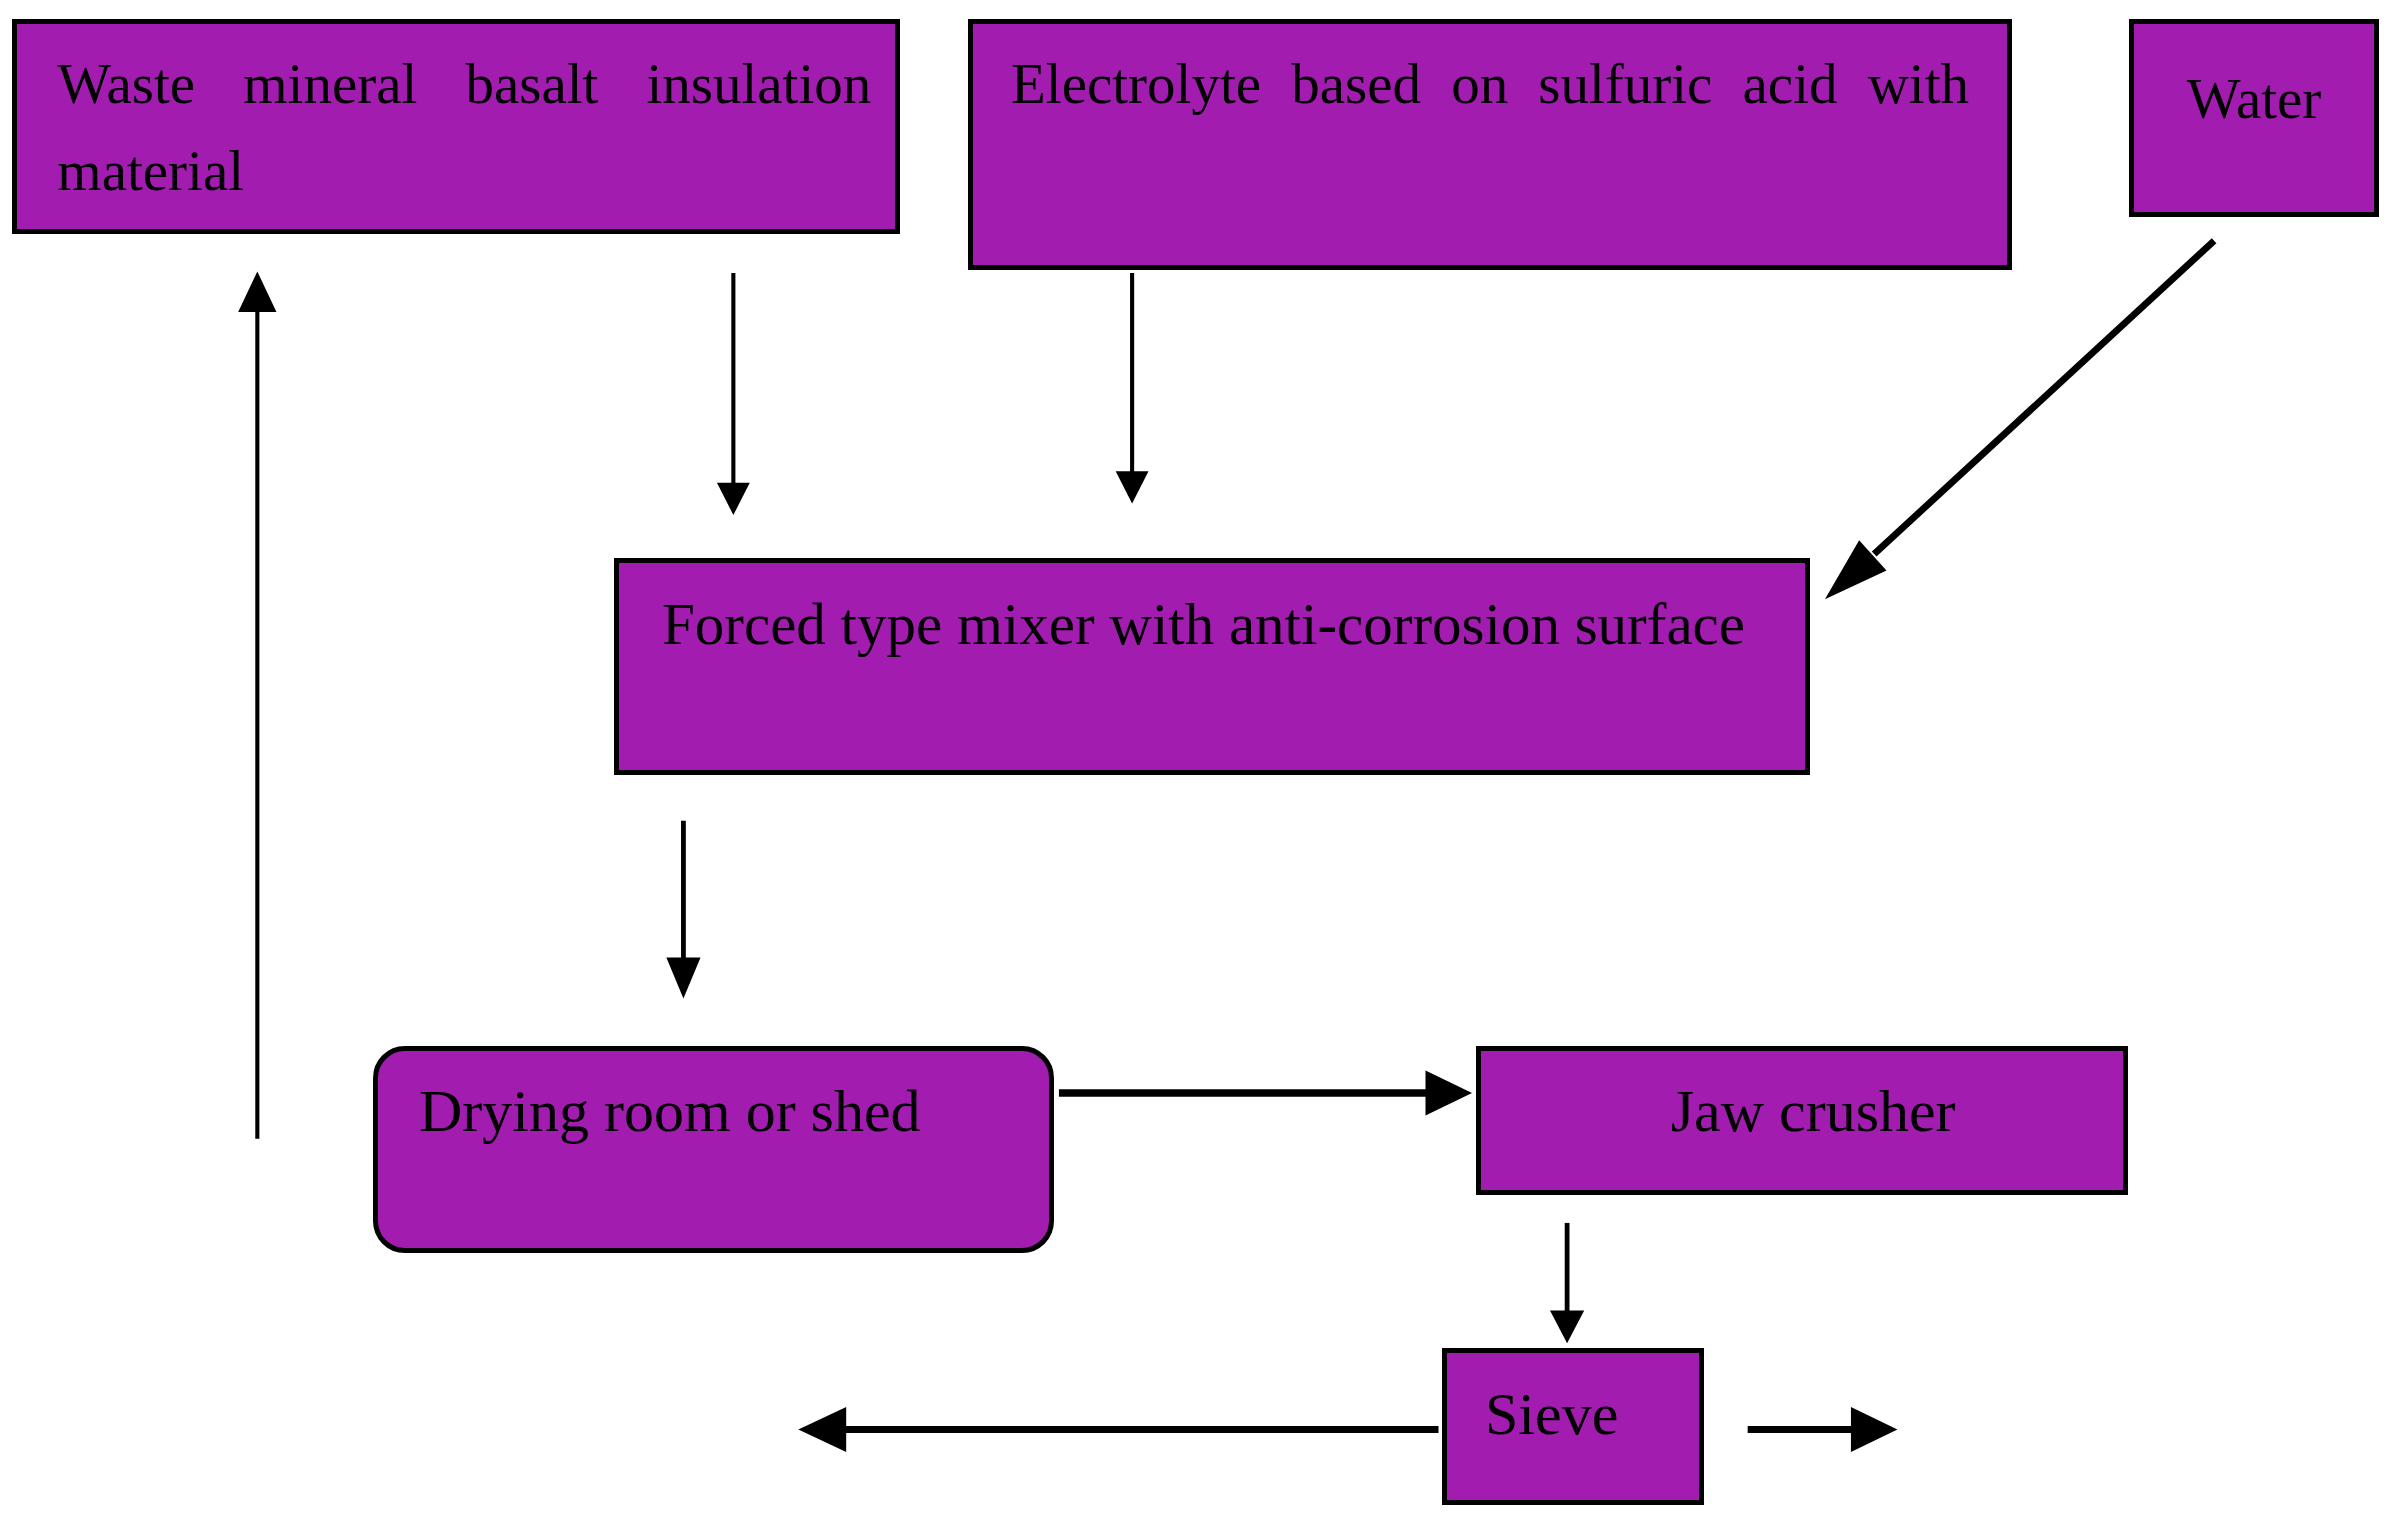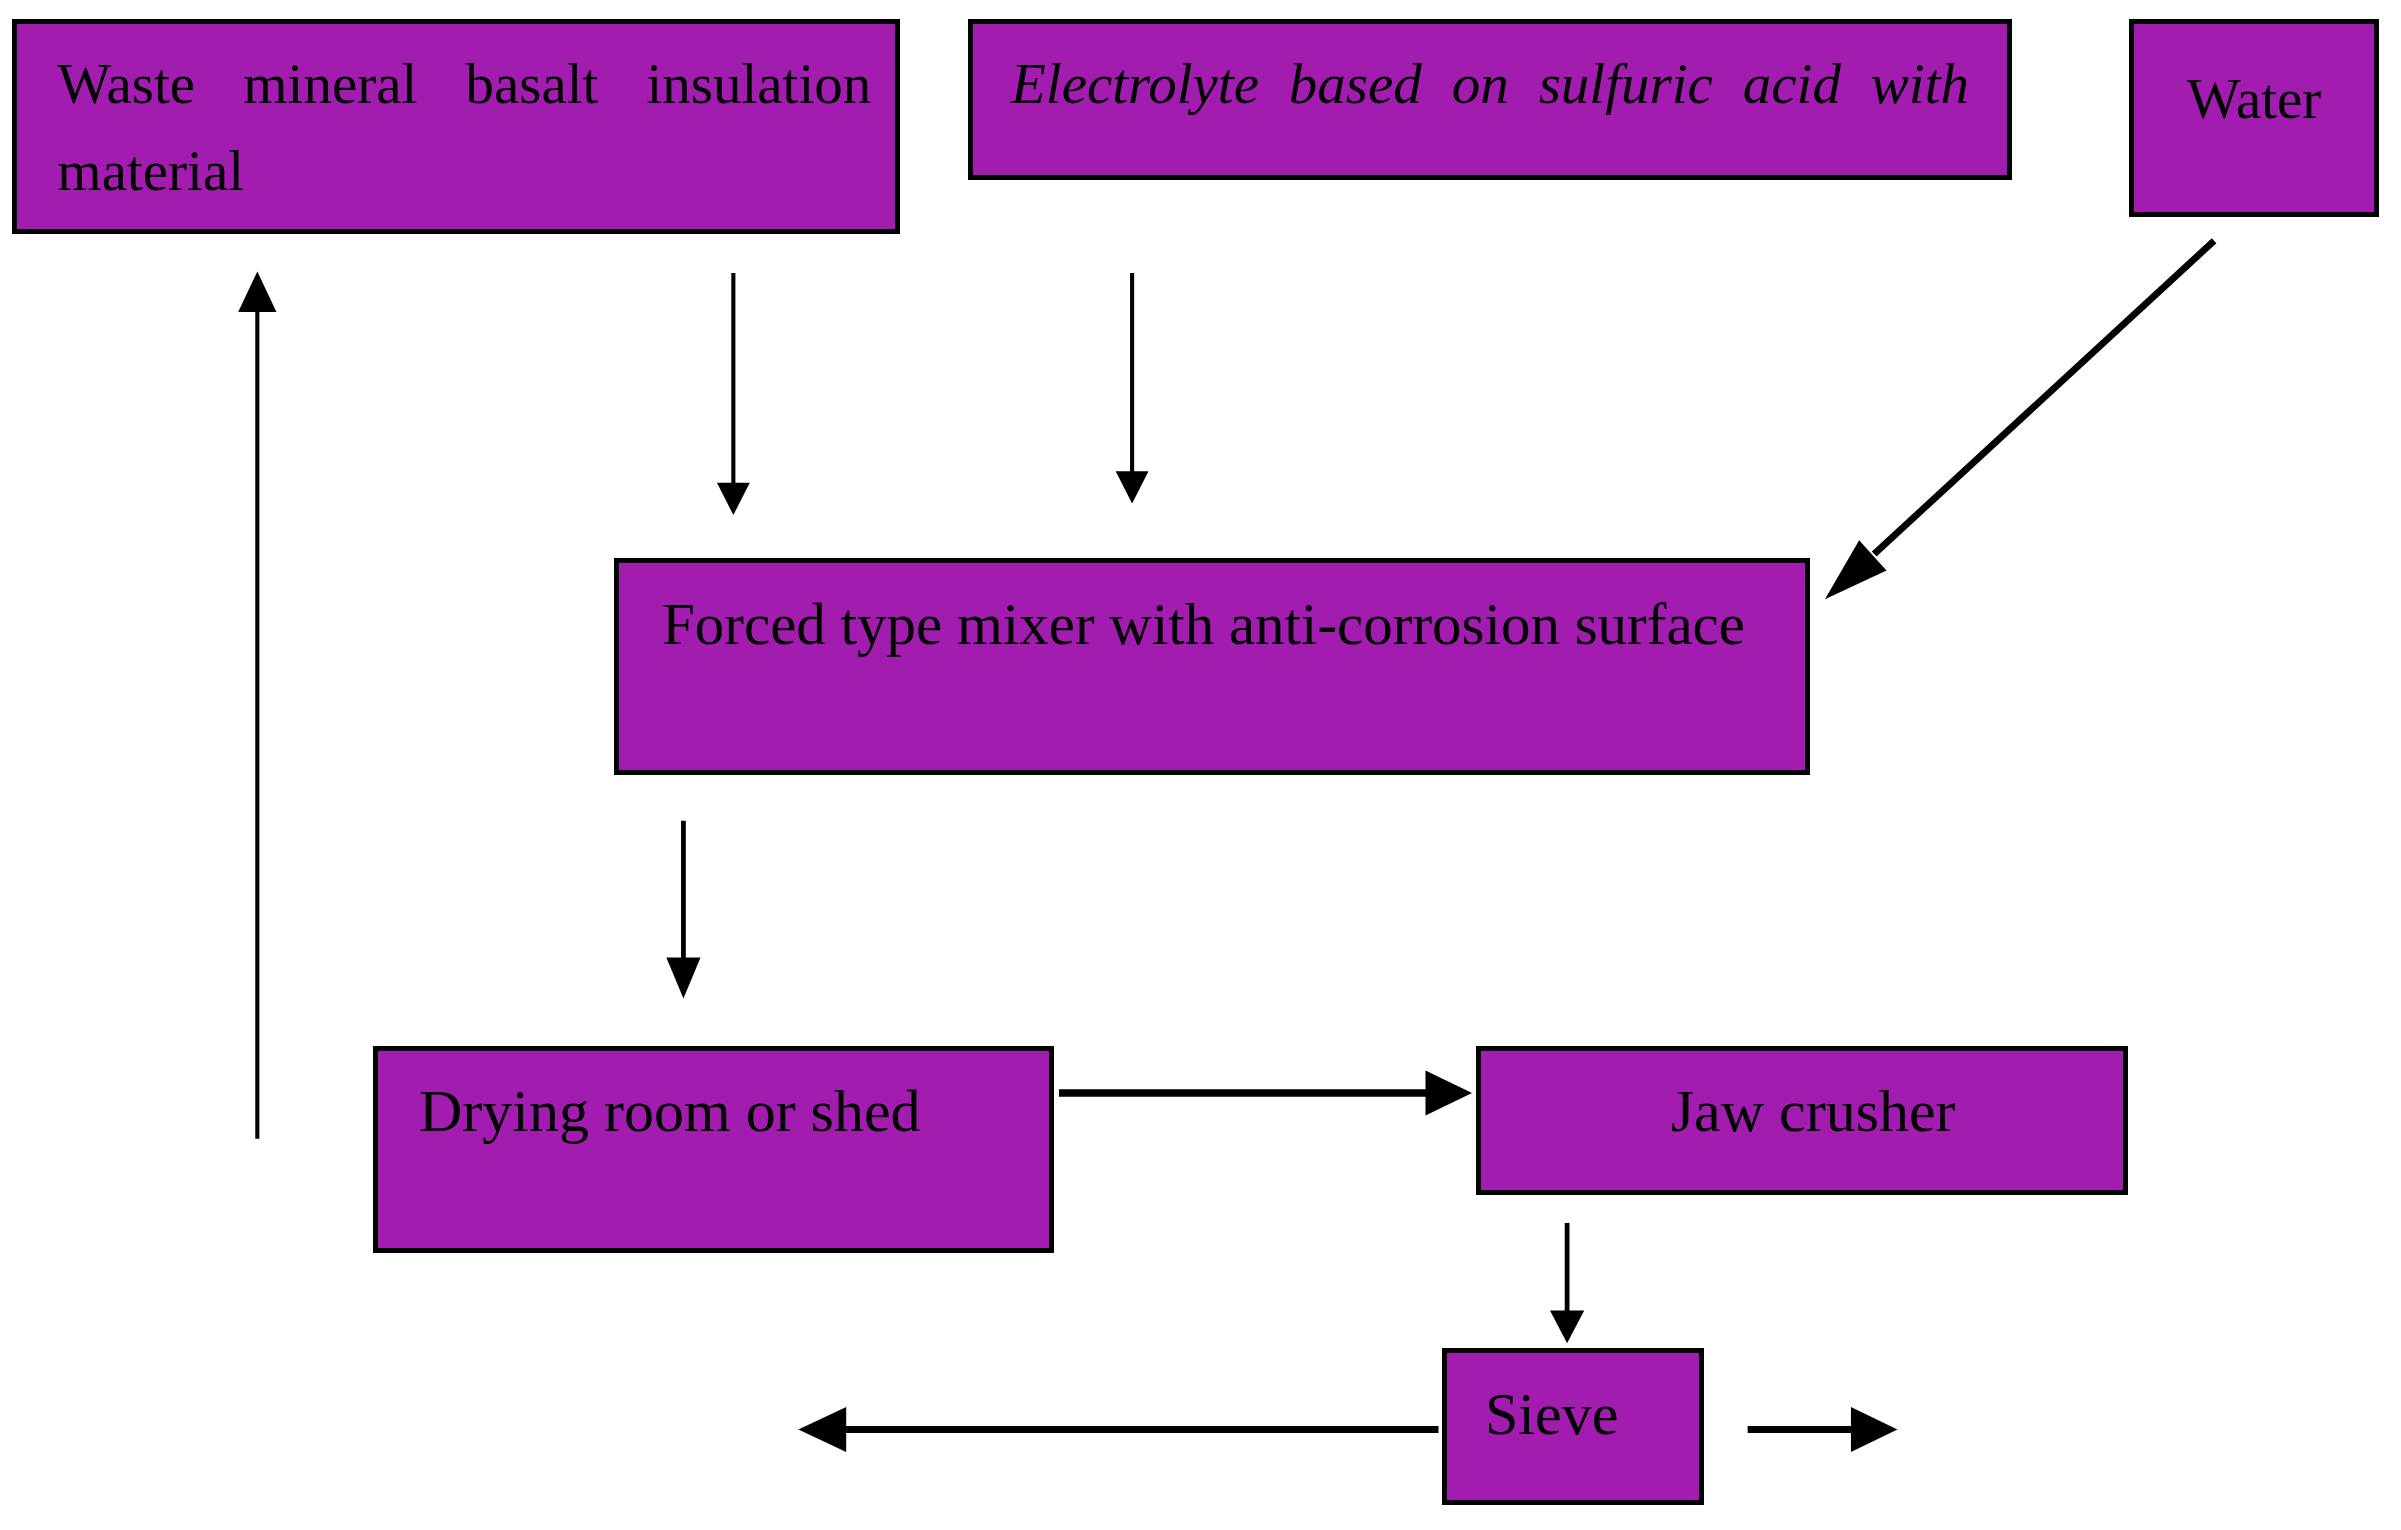--- a/index.html
+++ b/index.html
@@ -36,33 +36,33 @@
 </head>
 <body>
 
 <div class="canvas">
 
   <div class="node small" style="left:12.3px; top:19px; width:888px; height:215px; padding:16.4px 24px 0 40px;">
     <div class="line just">Waste mineral basalt insulation</div>
     <div class="line">material</div>
   </div>
 
-  <div class="node small" style="left:968px; top:19px; width:1044px; height:161px; padding:16.4px 38px 0 38px;font-style:italic;">
+  <div class="node small" style="left:968px; top:19px; width:1044px; height:251px; padding:16.4px 38px 0 38px;">
     <div class="line just">Electrolyte based on sulfuric acid with</div>
   </div>
 
   <div class="node small waterbox" style="left:2129px; top:19px; width:250px; height:198px; padding:31px 6.8px 0 6.8px;">
     <div class="line">Water</div>
   </div>
 
   <div class="node big mixerfs" style="left:614px; top:558px; width:1196px; height:217px; padding:30px 20.5px 0 43px;">
     <div class="line">Forced type mixer with anti-corrosion surface</div>
   </div>
 
-  <div class="node big" style="left:373px; top:1046px; width:681px; height:207px; padding:29px 13.7px 0 41px;">
+  <div class="node big" style="left:373px; top:1046px; width:681px; height:207px; padding:29px 13.7px 0 41px;border-radius:32px;">
     <div class="line">Drying room or shed</div>
   </div>
 
   <div class="node big" style="left:1476px; top:1046px; width:652px; height:149px; padding:29px 13.7px 0 36px;text-align:center;">
     <div class="line">Jaw crusher</div>
   </div>
 
 
   <div class="node big" style="left:1442px; top:1348px; width:262px; height:157px; padding:30px 13.7px 0 38px;">
     <div class="line">Sieve</div>

